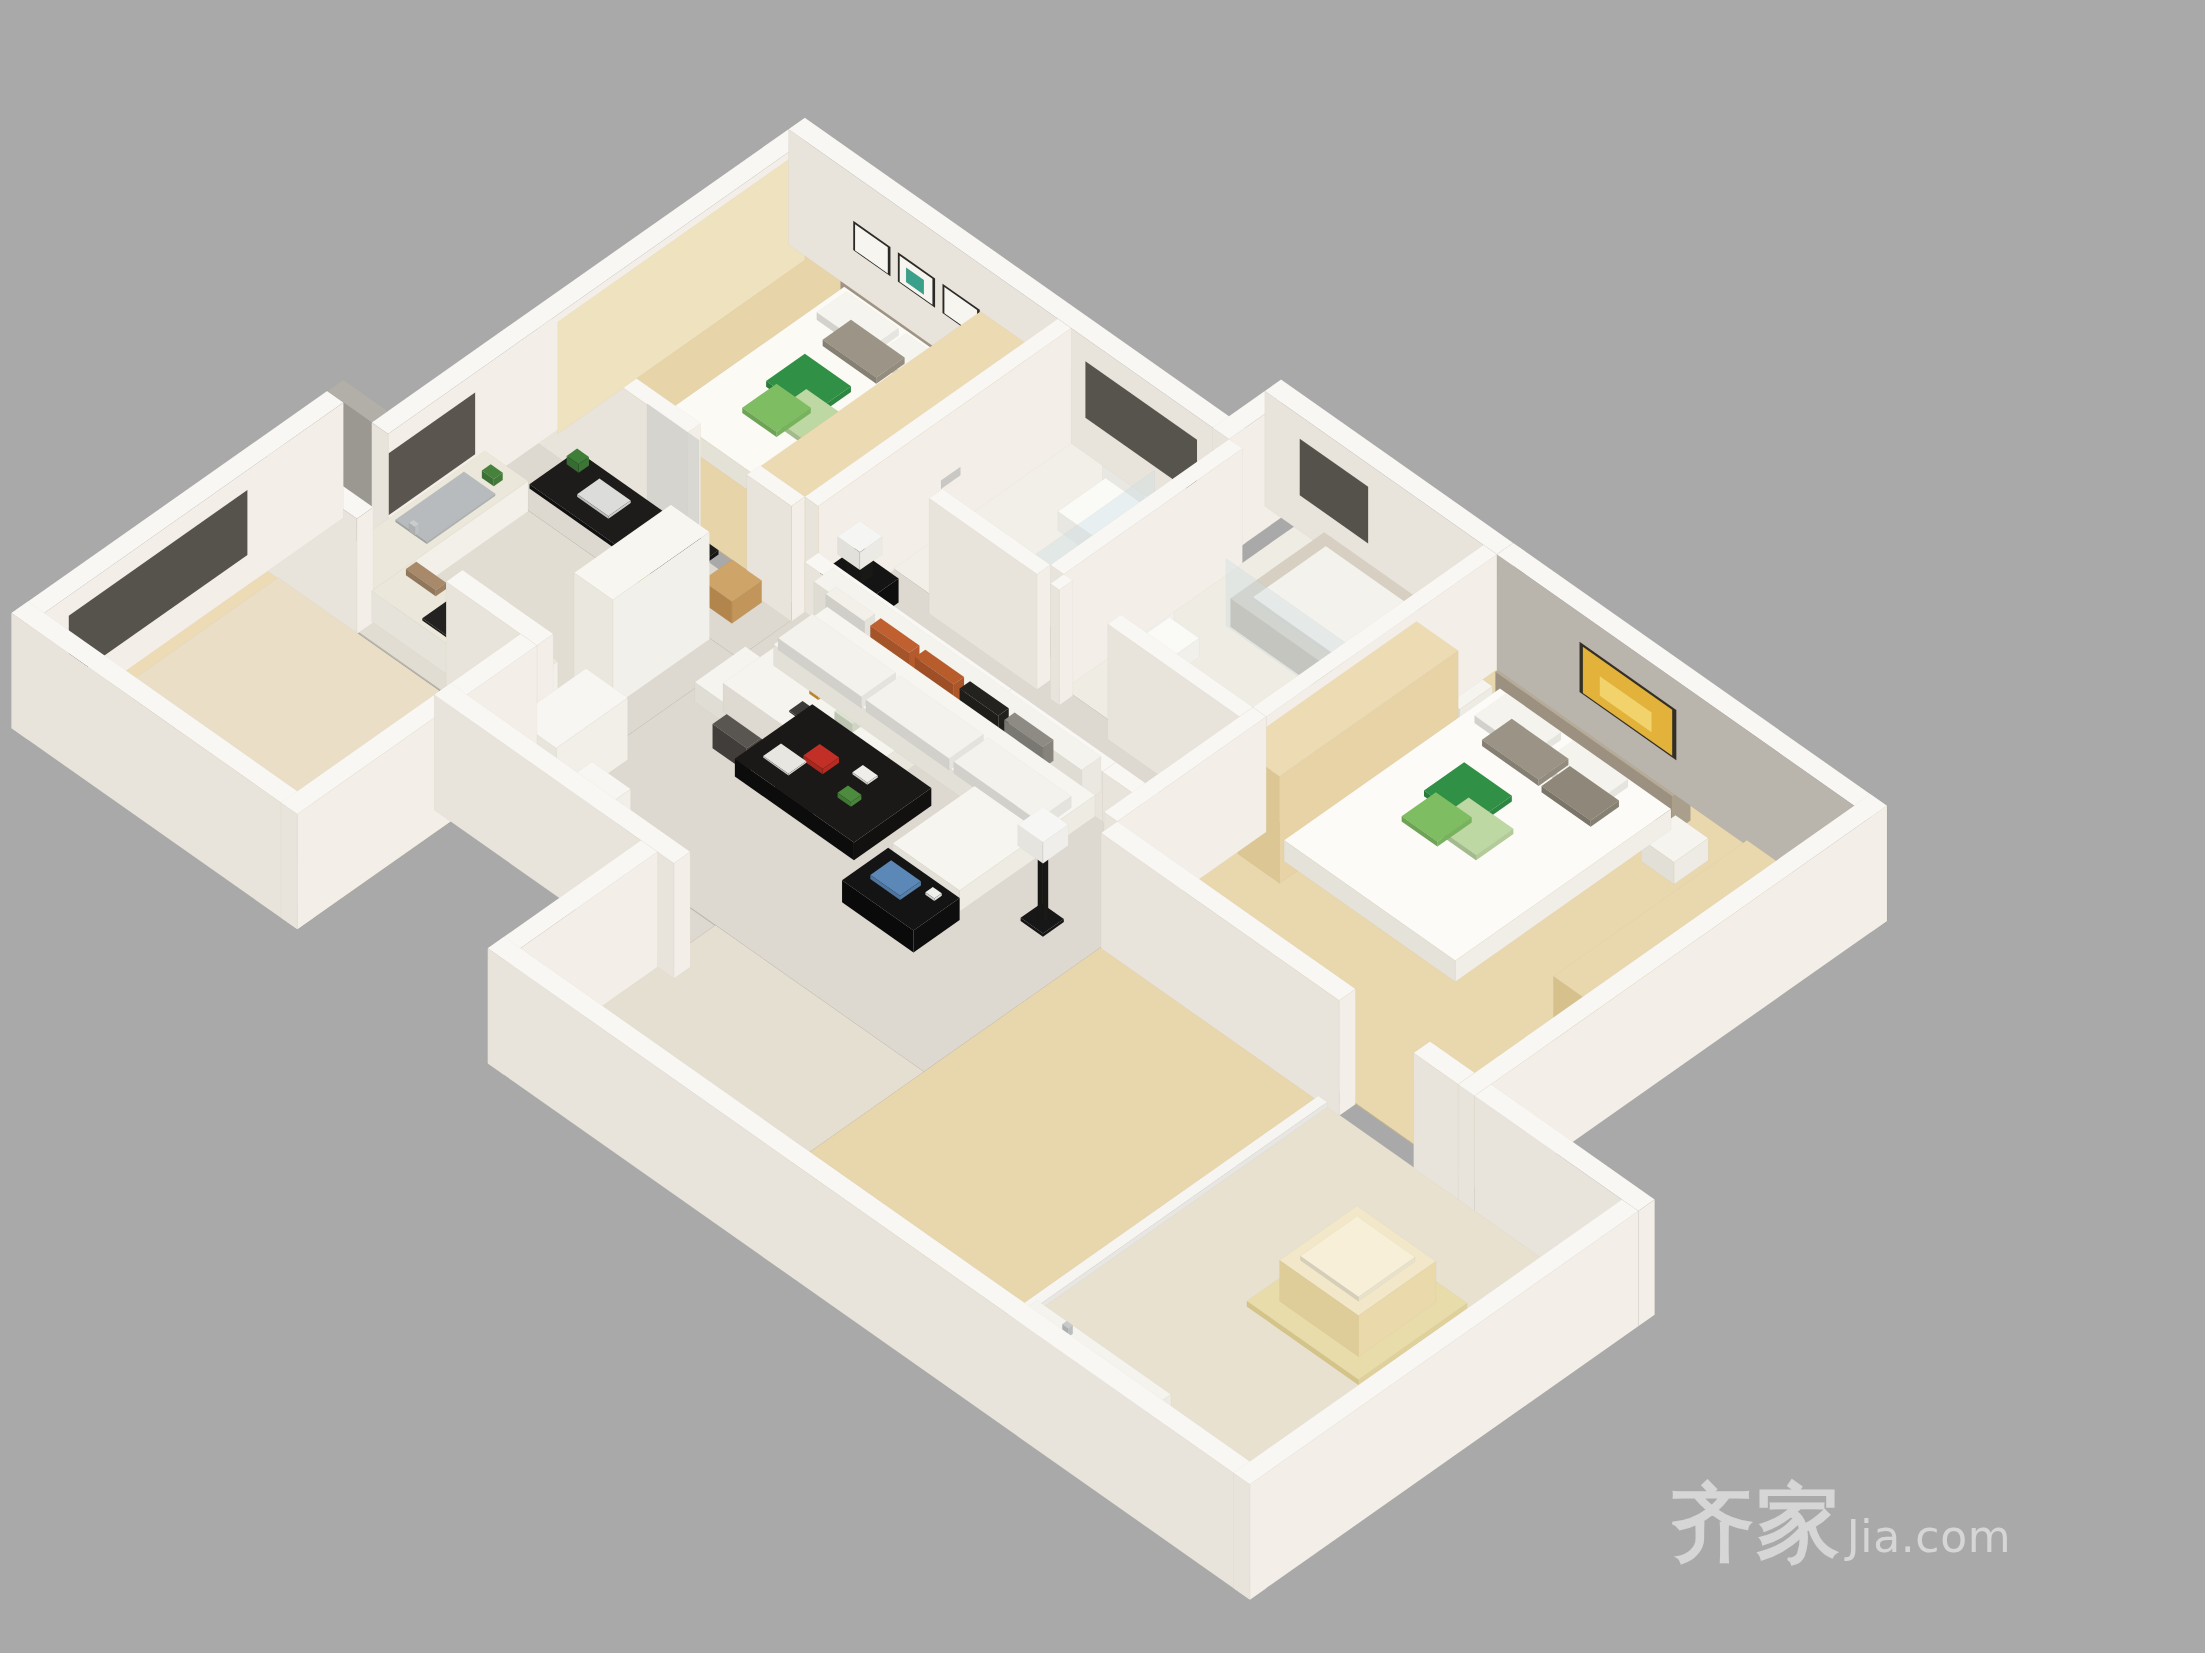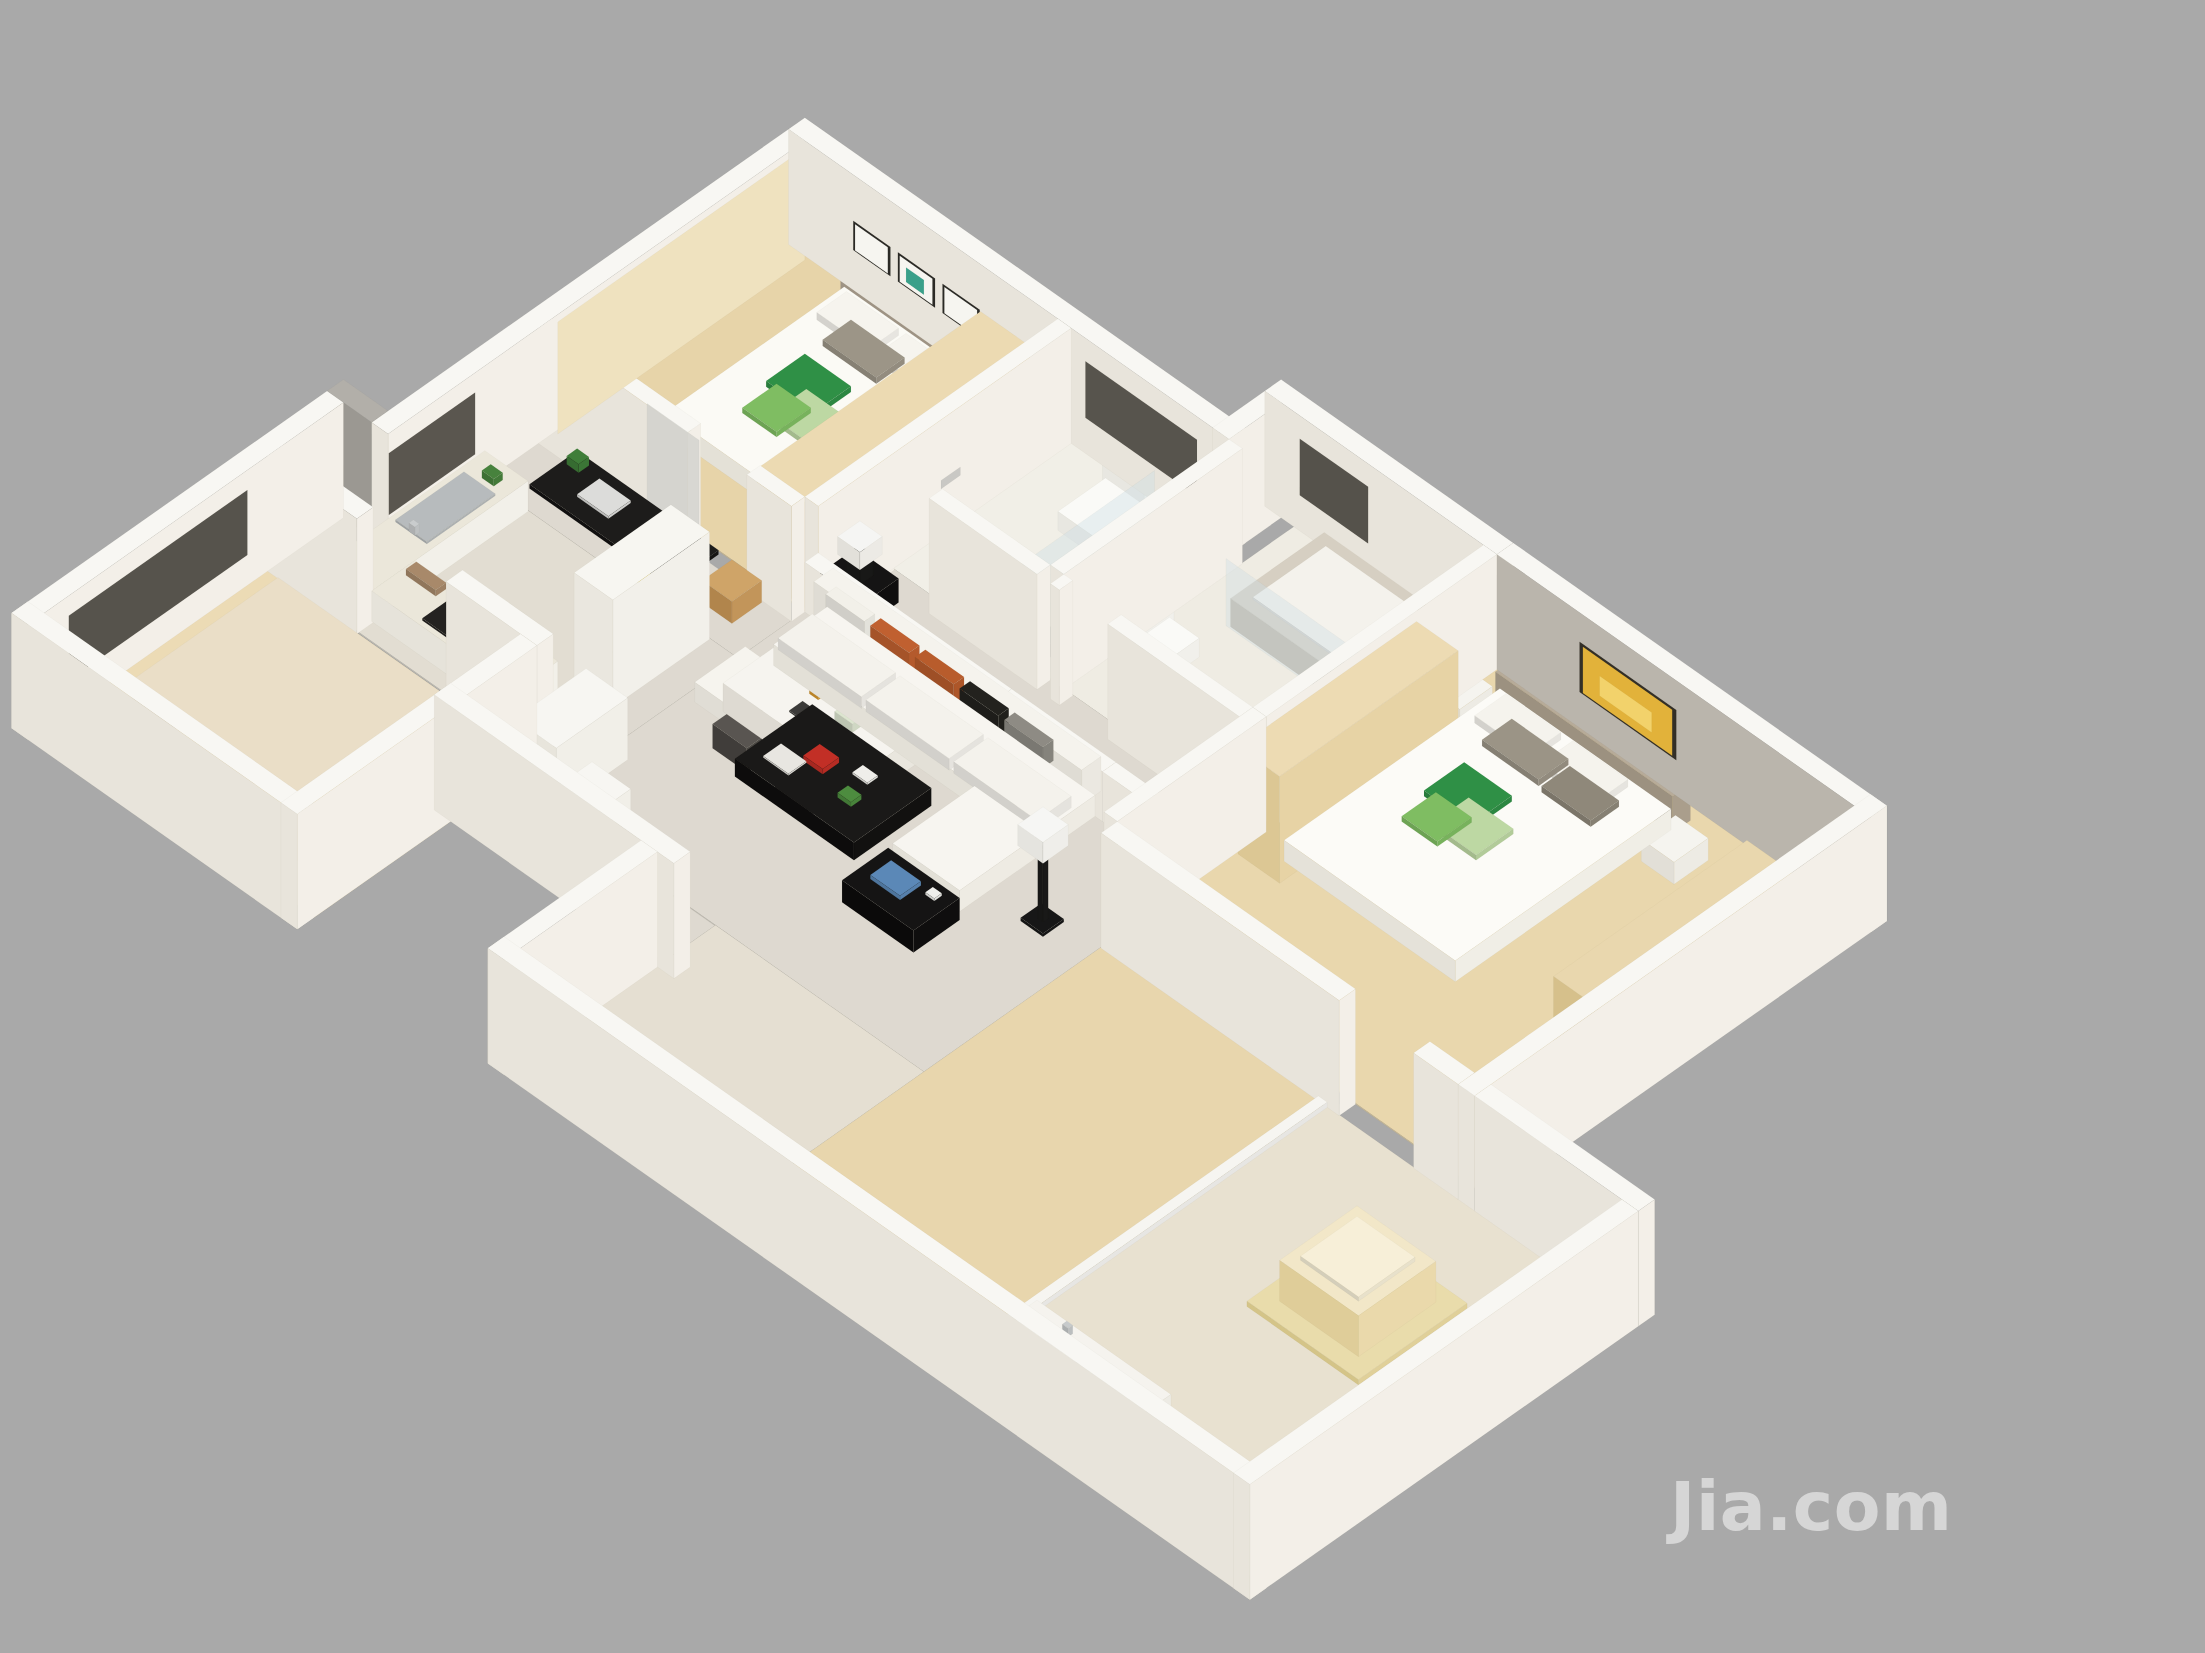--- a/index.html
+++ b/index.html
@@ -3,21 +3,21 @@
 <meta charset="utf-8">
 <style>
   html,body{margin:0;padding:0;}
   body{width:2205px;height:1654px;overflow:hidden;font-family:"DejaVu Sans","Liberation Sans",sans-serif;}
   .stage{position:absolute;inset:0;width:2205px;height:1654px;overflow:hidden;}
   .scene-svg{position:absolute;left:0;top:0;}
   .scene-svg path{shape-rendering:geometricPrecision;}
   .watermark{position:absolute;left:1670px;top:1467px;display:flex;align-items:baseline;gap:4.4px;
              color:#ffffff;opacity:0.52;user-select:none;white-space:nowrap;}
   .wm-cn{font-size:84px;font-weight:700;letter-spacing:2.2px;}
-  .wm-en{font-size:68px;font-weight:700;letter-spacing:0.6px;}
+  .wm-en{font-size:44px;font-weight:400;letter-spacing:0.6px;}
 </style>
 </head>
 <body>
 
 <div class="stage" style="background: rgb(169, 169, 169);">
   <svg class="scene-svg" xmlns="http://www.w3.org/2000/svg" width="2205" height="1654" viewBox="0 0 4000 3000">
       <g>
         <path d="M1221.0,732.9L1507.3,934.3L1402.0,1008.4L1115.8,807.0Z" fill="#f4f2ea" stroke="rgba(60,55,45,0.05)" stroke-width="1"></path>
         <path d="M1507.3,934.3L1507.3,936.1L1402.0,1010.3L1402.0,1008.4Z" fill="rgb(229,227,220)" stroke="rgba(60,55,45,0.05)" stroke-width="1"></path>
         <path d="M1115.8,807.0L1402.0,1008.4L1402.0,1010.3L1115.8,808.9Z" fill="rgb(210,208,201)" stroke="rgba(60,55,45,0.05)" stroke-width="1"></path>
@@ -813,16 +813,17 @@
         <path d="M2297.0,2671.8L2297.0,2880.8L2267.3,2901.7L2267.3,2692.7Z" fill="#f3efe8" stroke="rgba(60,55,45,0.05)" stroke-width="1"></path>
         <path d="M884.9,1719.9L2267.3,2692.7L2267.3,2901.7L884.9,1928.9Z" fill="#e8e4db" stroke="rgba(60,55,45,0.05)" stroke-width="1"></path>
       </g>
       <g>
         <path d="M2942.3,2175.9L2972.0,2196.8L2267.3,2692.7L2237.6,2671.8Z" fill="#f8f7f3" stroke="rgba(60,55,45,0.05)" stroke-width="1"></path>
         <path d="M2972.0,2196.8L2972.0,2405.8L2267.3,2901.7L2267.3,2692.7Z" fill="#f3efe8" stroke="rgba(60,55,45,0.05)" stroke-width="1"></path>
         <path d="M2237.6,2671.8L2267.3,2692.7L2267.3,2901.7L2237.6,2880.8Z" fill="#e8e4db" stroke="rgba(60,55,45,0.05)" stroke-width="1"></path>
       </g>
     </svg>
   <div class="watermark">
+    <span class="wm-cn">齐家</span>
     <span class="wm-en">Jia.com</span>
   </div>
 </div>
 
 
 </body></html>

